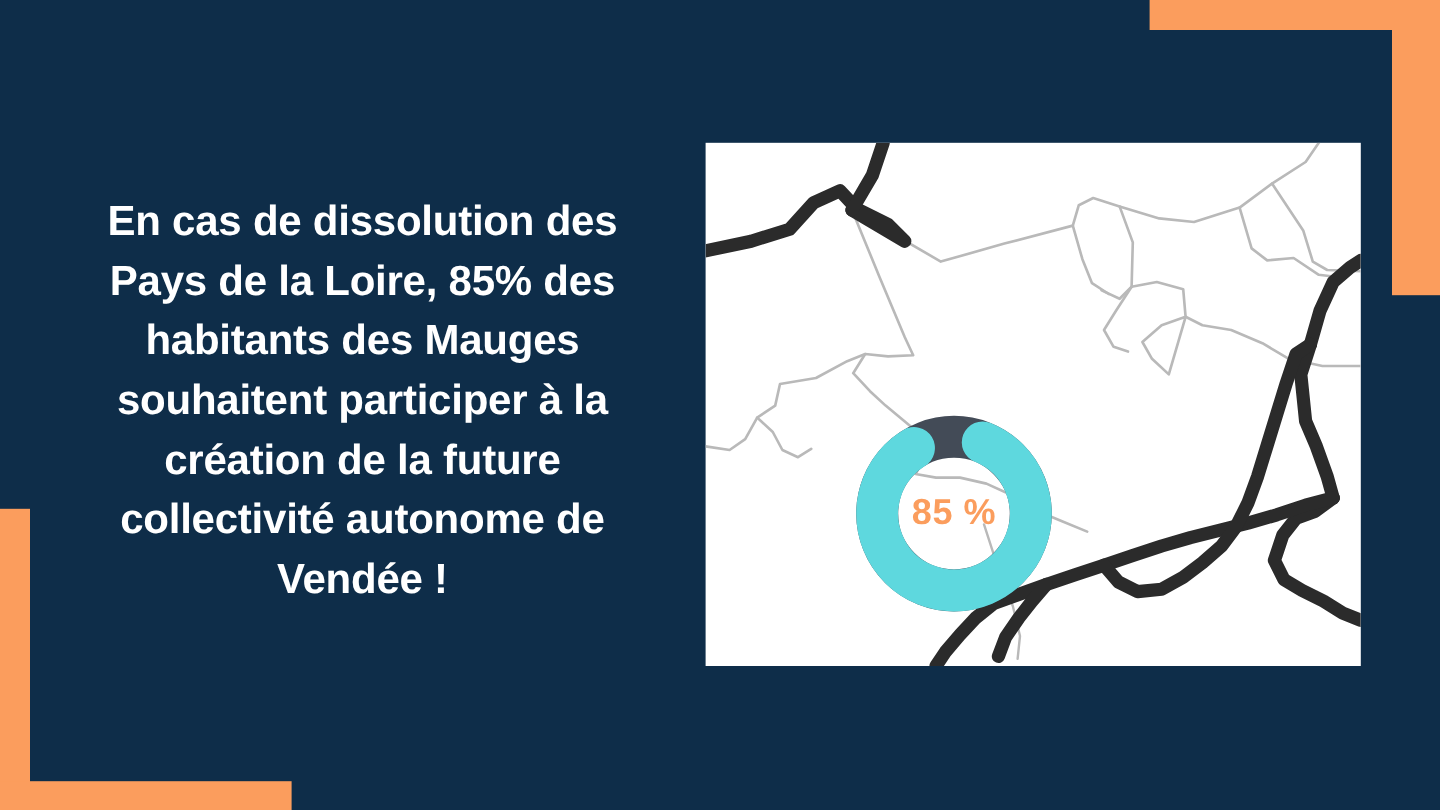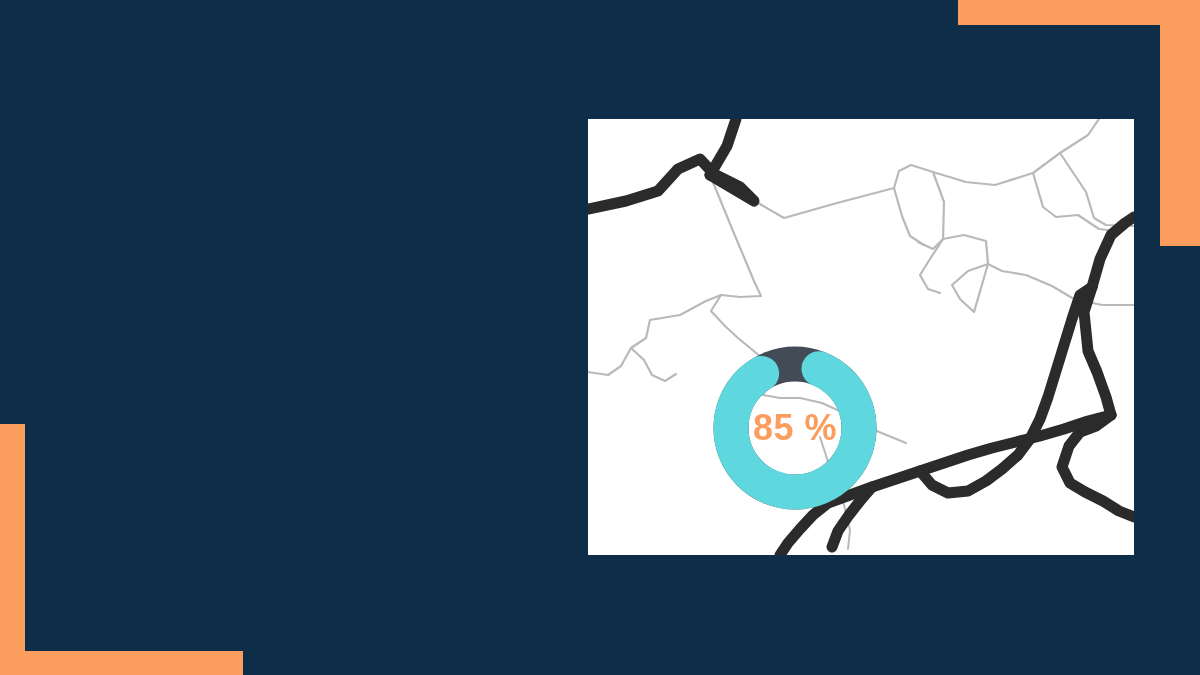--- a/index.html
+++ b/index.html
@@ -102,36 +102,37 @@
   .donut-label {
     position: absolute;
     left: 0;
     top: 0;
     width: 168px;
     height: 168px;
     display: flex;
     align-items: center;
     justify-content: center;
     color: #fb9d5d;
-    font-size: 36px;
+    font-size: 30px;
     font-weight: bold;
     letter-spacing: 0.5px;
     pointer-events: none;
   }
 </style>
 </head>
 <body>
 
 <div id="slide">
 
   <div class="deco-tr-horizontal"></div>
   <div class="deco-tr-vertical"></div>
   <div class="deco-bl-vertical"></div>
   <div class="deco-bl-horizontal"></div>
 
+  <div class="headline">En cas de dissolution des Pays de la Loire, 85% des habitants des Mauges souhaitent participer à la création de la future collectivité autonome de Vendée !</div>
 
   <div class="map-panel">
     <svg class="map-svg" viewBox="0 0 546 436">
 
       <g fill="none" stroke="#b9b9b9" stroke-width="2.2" stroke-linejoin="round" stroke-linecap="round">
         <path d="M122,56 L196,99 L249,84 L306,69 L311,52 L323,46 L345,53 L378,63 L407,66 L445,54 L472,34 L500,16 L511,0"></path>
         <path d="M122,56 L145,112 L166,162 L173,177 L152,178 L133,176 L123,192 L137,207 L150,219 L173,238 L185,247 L182,263 L175,276 L192,279 L212,279 L234,284 L258,295 L272,305"></path>
         <path d="M133,176 L118,182 L92,196 L62,201 L58,219 L43,229 L33,247 L20,256 L0,253"></path>
         <path d="M43,229 L56,241 L64,256 L77,262 L88,255"></path>
         <path d="M472,34 L498,73 L506,99 L518,106 L546,107"></path>

